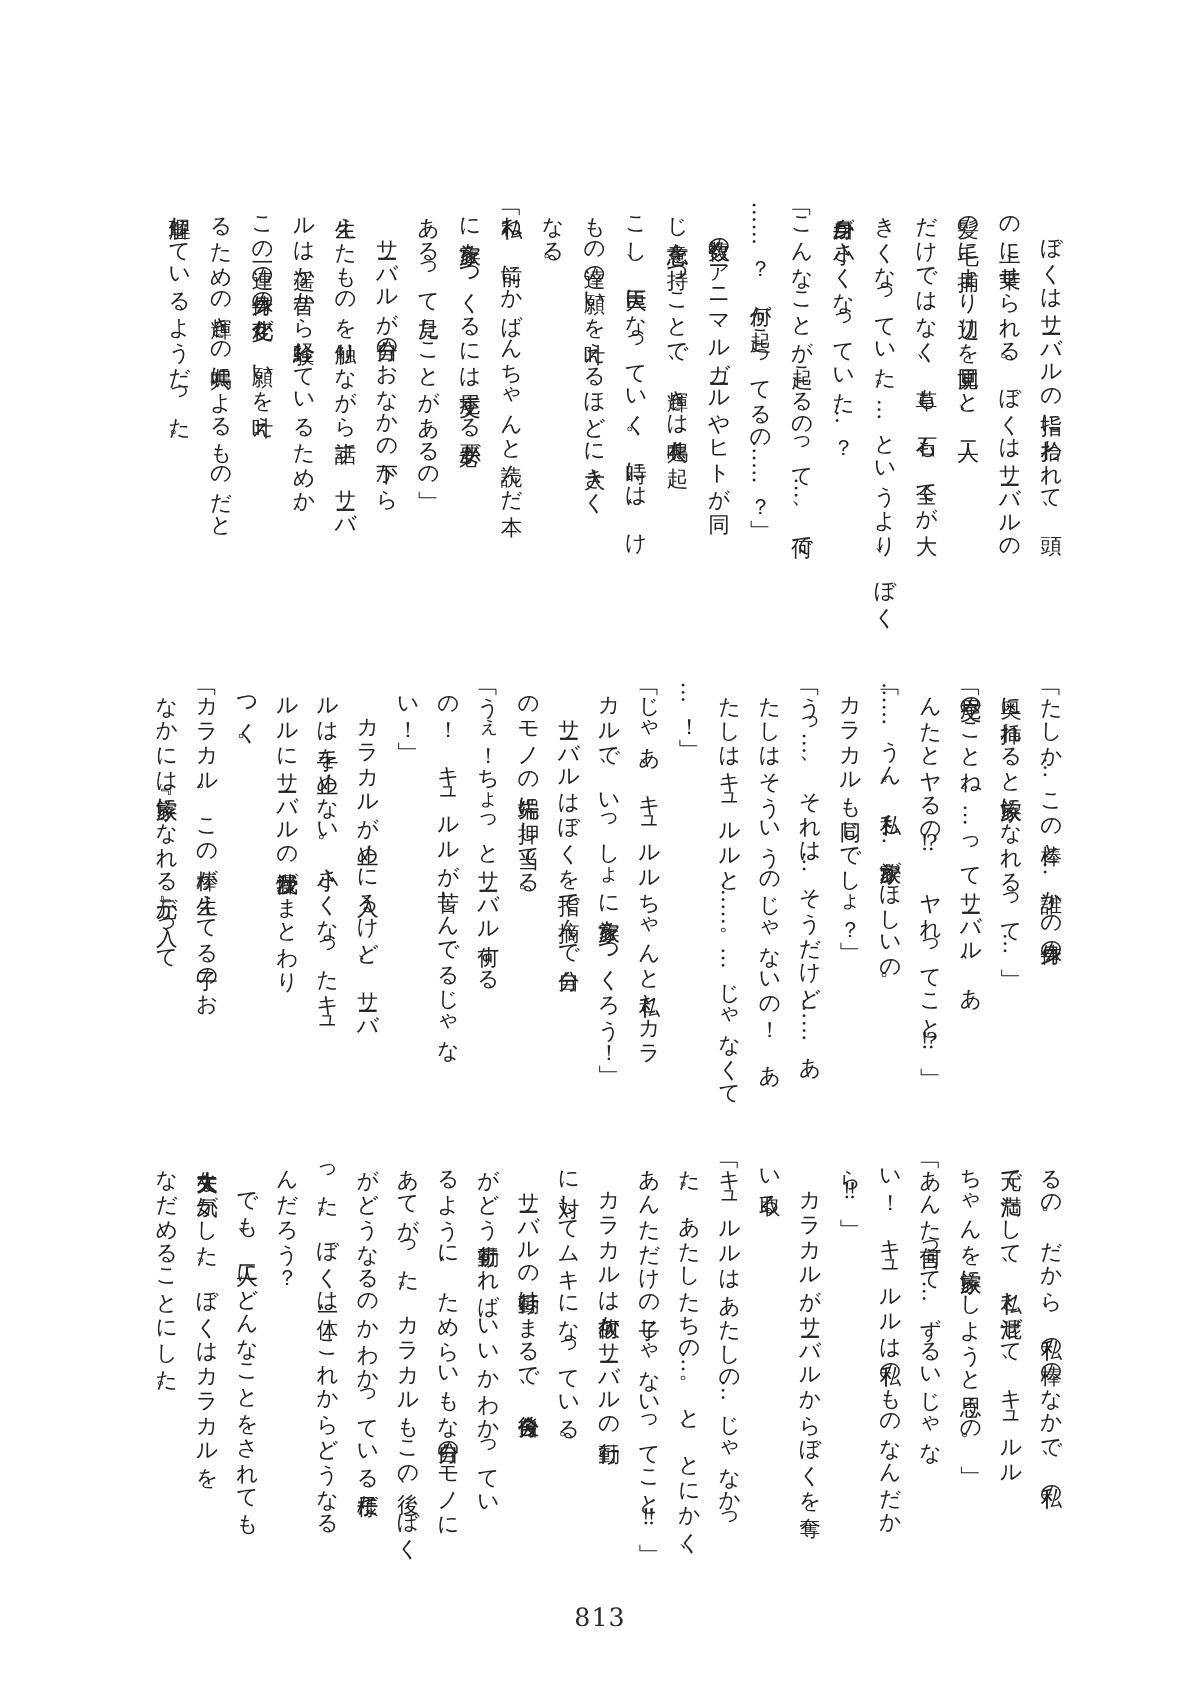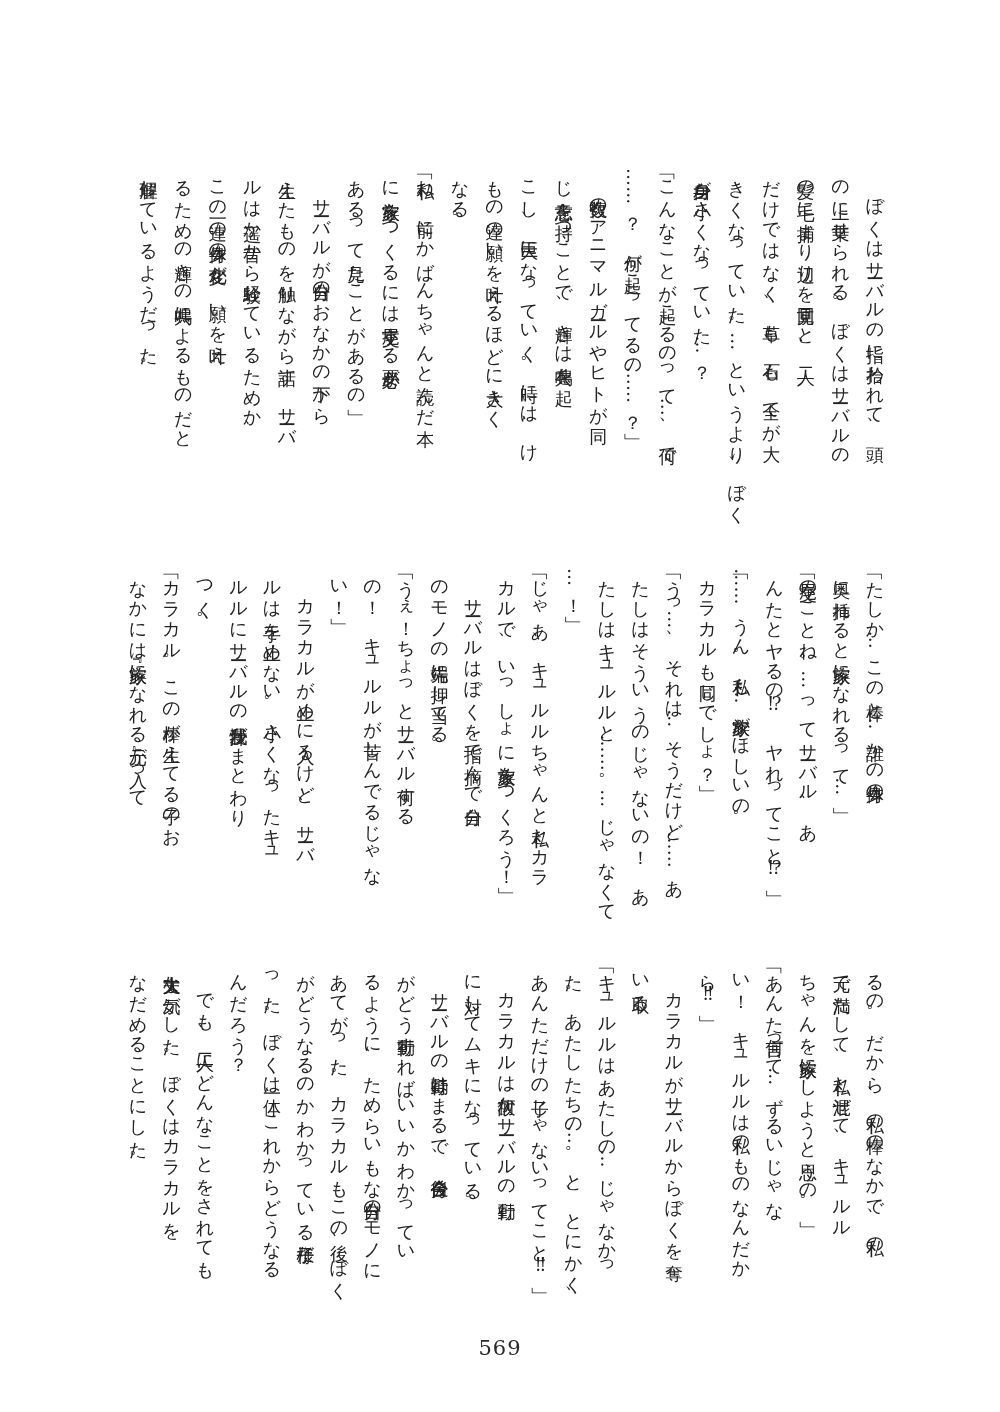--- a/index.html
+++ b/index.html
@@ -116,14 +116,14 @@
       <div class="tline">がどう行動すればいいかわかってい</div>
       <div class="tline">るように、ためらいもな自分のモノに</div>
       <div class="tline">あてがった。カラカルもこの後、ぼく</div>
       <div class="tline">がどうなるのかわかっている様子だ</div>
       <div class="tline">った。ぼくは一体、これからどうなる</div>
       <div class="tline">んだろう？</div>
       <div class="tline">　でも、二人にどんなことをされても</div>
       <div class="tline">大丈夫な気がした。ぼくはカラカルを</div>
       <div class="tline">なだめることにした。</div>
     </div>
-  <div class="pageno">569</div>
+  <div class="pageno">813</div>
 </div>
 
 </body></html>

